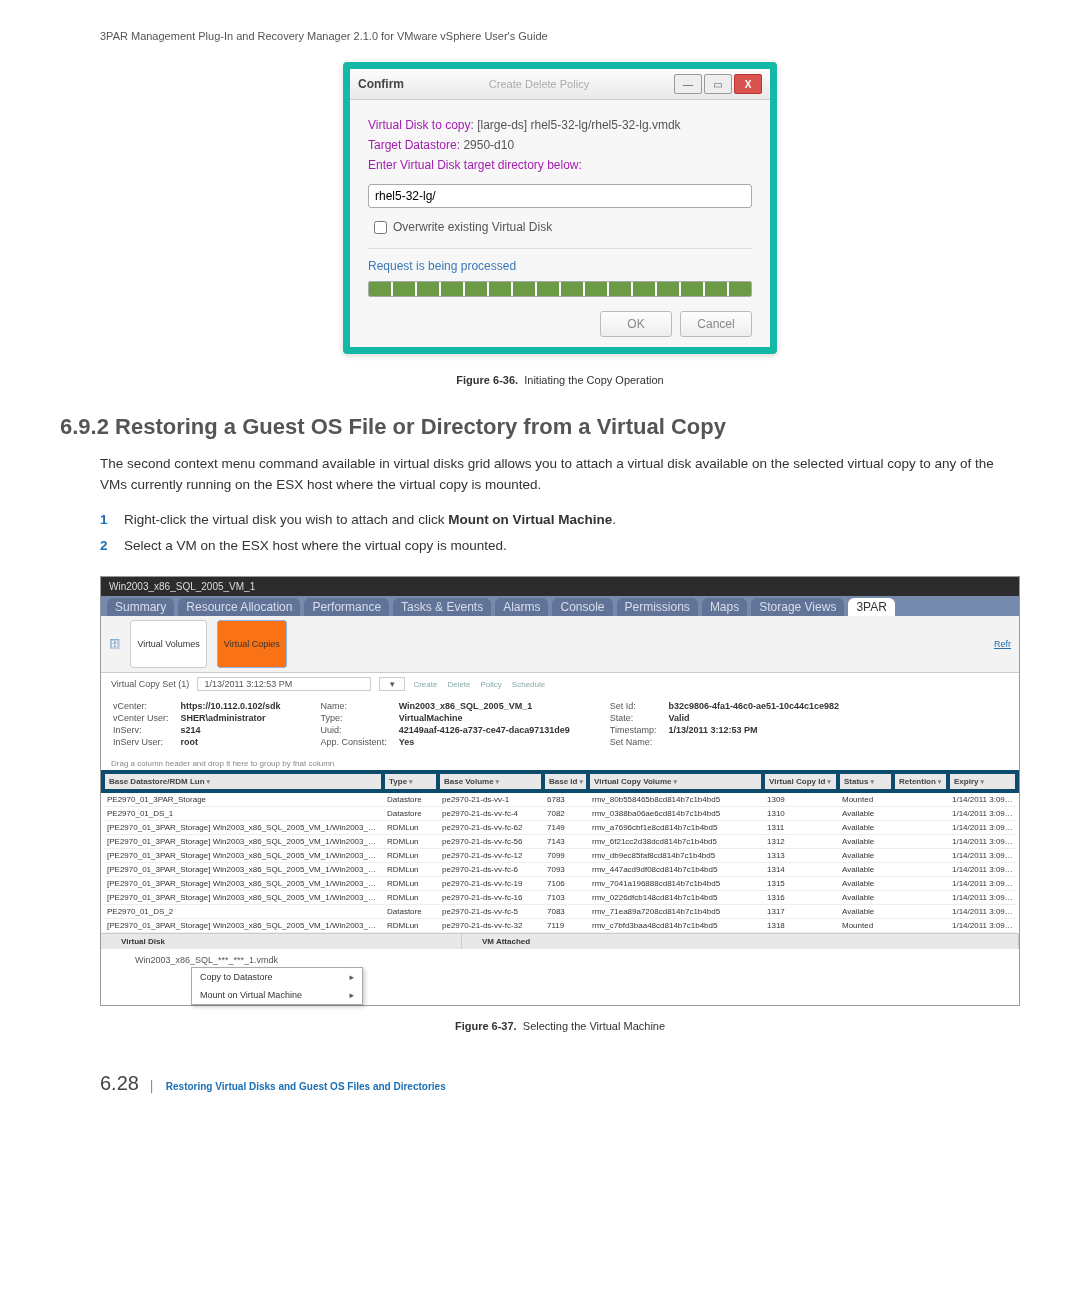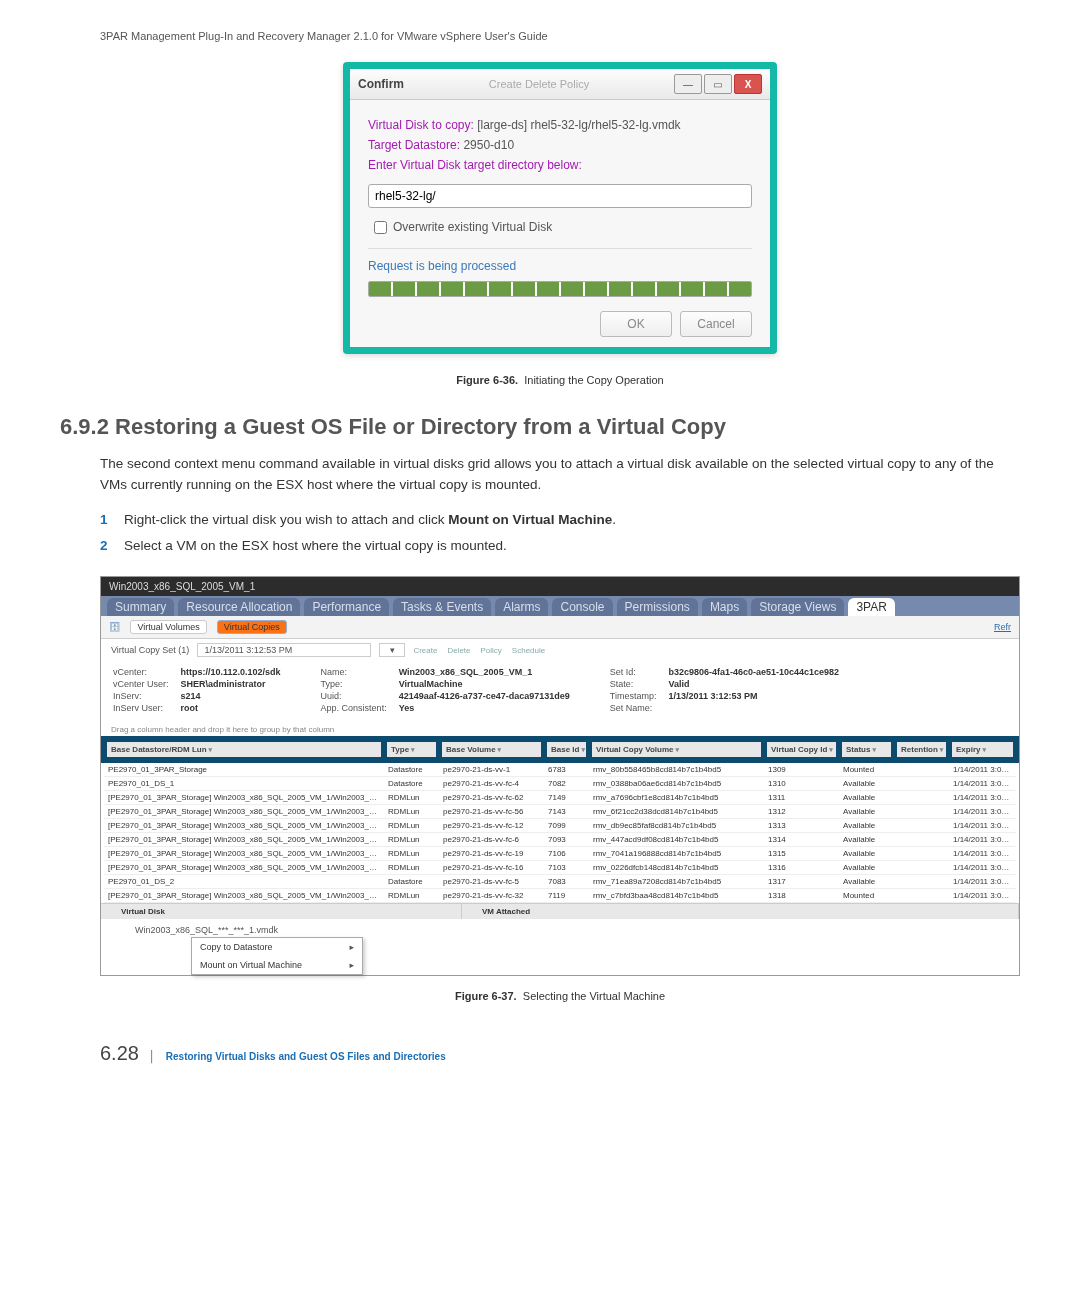--- a/index.html
+++ b/index.html
@@ -212,21 +212,21 @@
     display: flex;
     align-items: center;
     gap: 10px;
     padding: 4px 8px;
     font-size: 9px;
   }
   .vs-subbar .icon { color: #2a6db0; }
   .vs-subbar .tabbtn {
     border: 1px solid #ccc;
     border-radius: 3px;
-    padding: 1px 6px;
+    padding: 18px 6px;
     background: #fff;
   }
   .vs-subbar .tabbtn.sel {
     background: #f97316;
     border-color: #8fb1da;
   }
   .vs-subbar .refresh {
     margin-left: auto;
     color: #2a6db0;
     text-decoration: underline;
@@ -275,21 +275,21 @@
     padding: 2px 10px;
   }
   table.grid {
     width: 100%;
     border-collapse: collapse;
     font-size: 8px;
     table-layout: fixed;
   }
   table.grid th {
     background: #e8e8e8;
-    border: 6px solid #0c4a6e;
+    border: 4px solid #0c4a6e;
     padding: 3px 4px;
     text-align: left;
     font-weight: 600;
     color: #444;
     white-space: nowrap;
     overflow: hidden;
   }
   table.grid td {
     border-bottom: 1px solid #eee;
     padding: 2px 4px;

